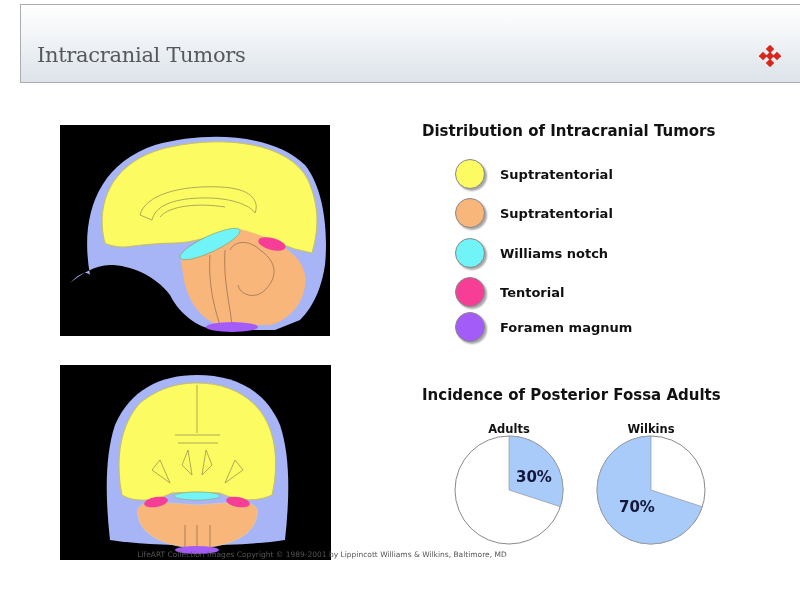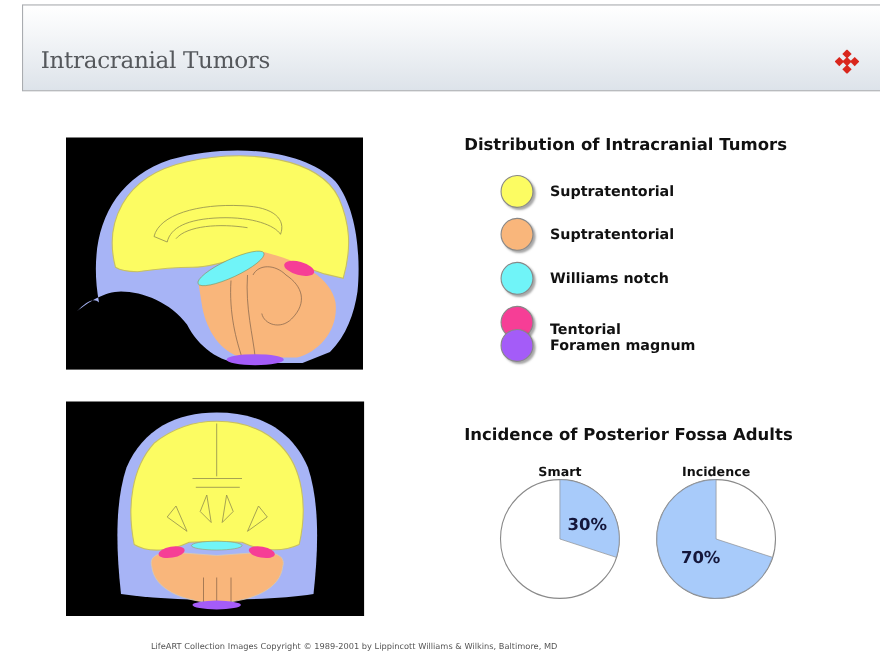--- a/index.html
+++ b/index.html
@@ -14,21 +14,21 @@
   .logo-draw{color:#d9261c;}
   .panel{position:absolute;background:#000;}
   .panel svg{display:block;}
   .sec-title{position:absolute;font-weight:bold;font-size:15px;color:#111;white-space:nowrap;}
   .legend-item{position:absolute;left:455px;height:32px;display:flex;align-items:center;}
   .swatch{width:30px;height:30px;border-radius:50%;border:1px solid #888;box-shadow:2px 2px 2px rgba(0,0,0,0.35);box-sizing:border-box;}
   .legend-label{position:absolute;left:45px;font-weight:bold;font-size:13px;color:#111;white-space:nowrap;}
   .pie-label{position:absolute;font-weight:bold;font-size:11.5px;color:#111;white-space:nowrap;transform:translateX(-50%);}
   .pie{position:absolute;}
   .pct{font-weight:bold;font-size:15px;fill:#14163a;font-family:"DejaVu Sans","Liberation Sans",sans-serif;}
-  .footer{position:absolute;left:0;width:644px;top:583px;text-align:center;font-size:7.5px;color:#555;}
+  .footer{position:absolute;left:0;width:644px;top:550px;text-align:center;font-size:7.5px;color:#555;}
 </style>
 </head>
 <body>
 
 <div class="header">
   <div class="title">Intracranial Tumors</div>
   <div class="logo">
     <svg class="logo-mark" viewBox="0 0 22 22">
       <g fill="#d9261c">
         <rect x="8" y="1" width="6" height="6" transform="rotate(45 11 4)"></rect>
@@ -93,33 +93,33 @@
   <span class="legend-label">Suptratentorial</span>
 </div>
 <div class="legend-item" style="top:197px;">
   <div class="swatch" style="background:#f9b67b;"></div>
   <span class="legend-label">Suptratentorial</span>
 </div>
 <div class="legend-item" style="top:237px;">
   <div class="swatch" style="background:#70f4f8;"></div>
   <span class="legend-label">Williams notch</span>
 </div>
-<div class="legend-item" style="top:276px;align-items:flex-end;">
+<div class="legend-item" style="top:276px;">
   <div class="swatch" style="background:#f63e96;"></div>
   <span class="legend-label">Tentorial</span>
 </div>
-<div class="legend-item" style="top:298px;">
+<div class="legend-item" style="top:311px;">
   <div class="swatch" style="background:#a45cf8;"></div>
   <span class="legend-label">Foramen magnum</span>
 </div>
 
 <div class="sec-title" style="left:422px;top:386px;">Incidence of Posterior Fossa Adults</div>
 
-<div class="pie-label" style="left:509px;top:422px;">Smart</div>
-<div class="pie-label" style="left:651px;top:422px;">Incidence</div>
+<div class="pie-label" style="left:509px;top:422px;">Adults</div>
+<div class="pie-label" style="left:651px;top:422px;">Wilkins</div>
 
 <svg class="pie" style="left:453px;top:434px;" width="112" height="112" viewBox="0 0 112 112">
   <circle cx="56" cy="56" r="54" fill="#ffffff" stroke="#8a8a8a" stroke-width="1"></circle>
 
   <path d="M56 56 L56 2 A54 54 0 0 1 107.36 72.69 Z" fill="#a8cbfa" stroke="#8a8a8a" stroke-width="0.6"></path>
   <text class="pct" x="63" y="48">30%</text>
 </svg>
 
 <svg class="pie" style="left:595px;top:434px;" width="112" height="112" viewBox="0 0 112 112">
   <circle cx="56" cy="56" r="54" fill="#ffffff" stroke="#8a8a8a" stroke-width="1"></circle>

